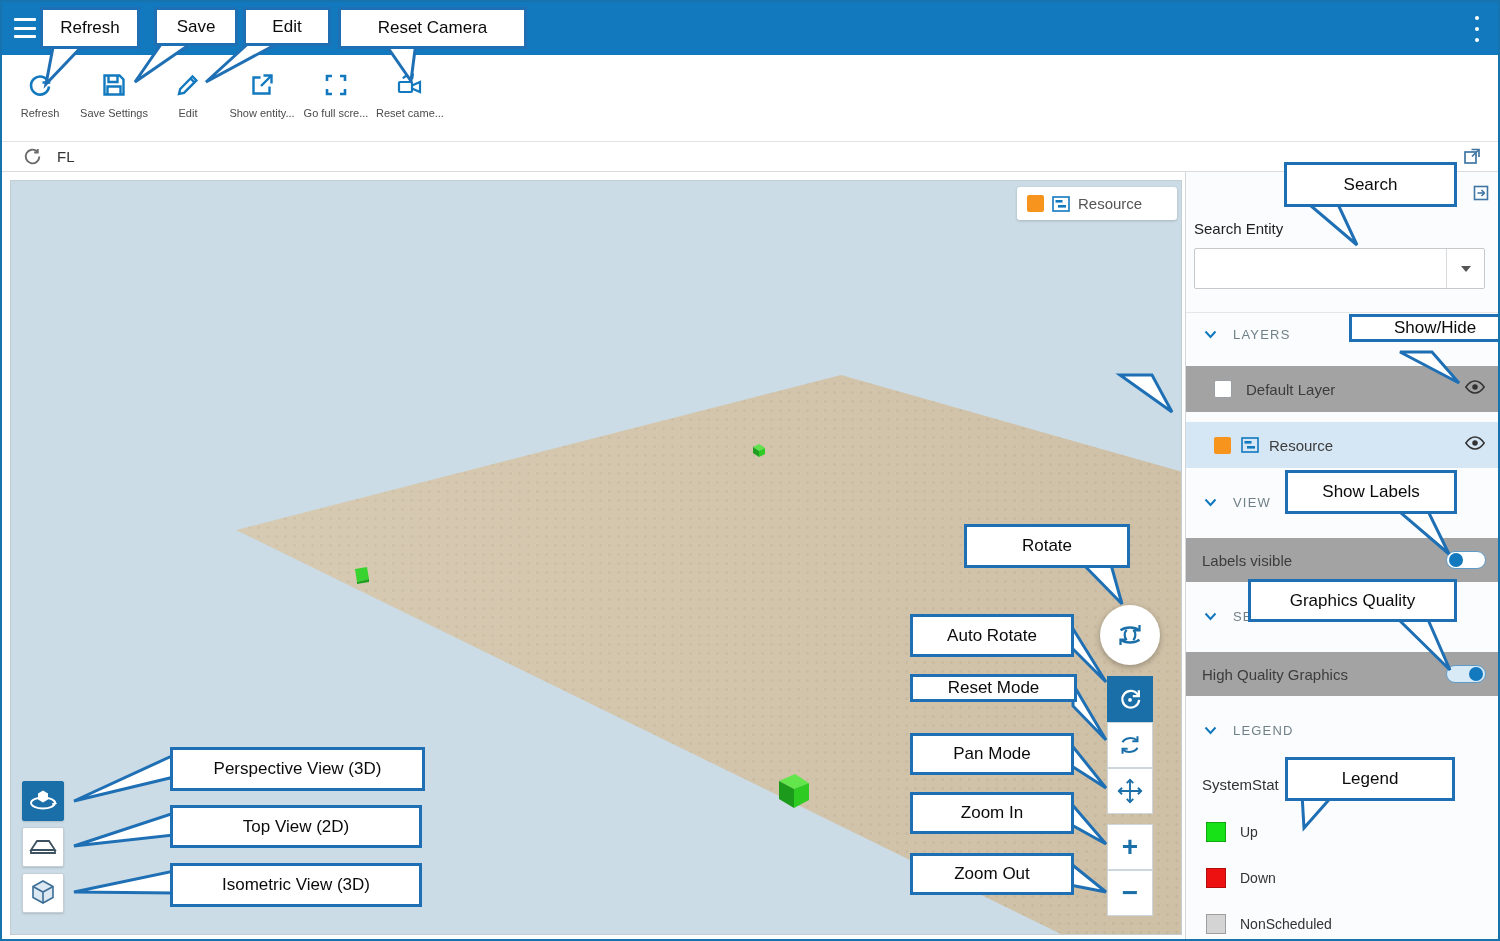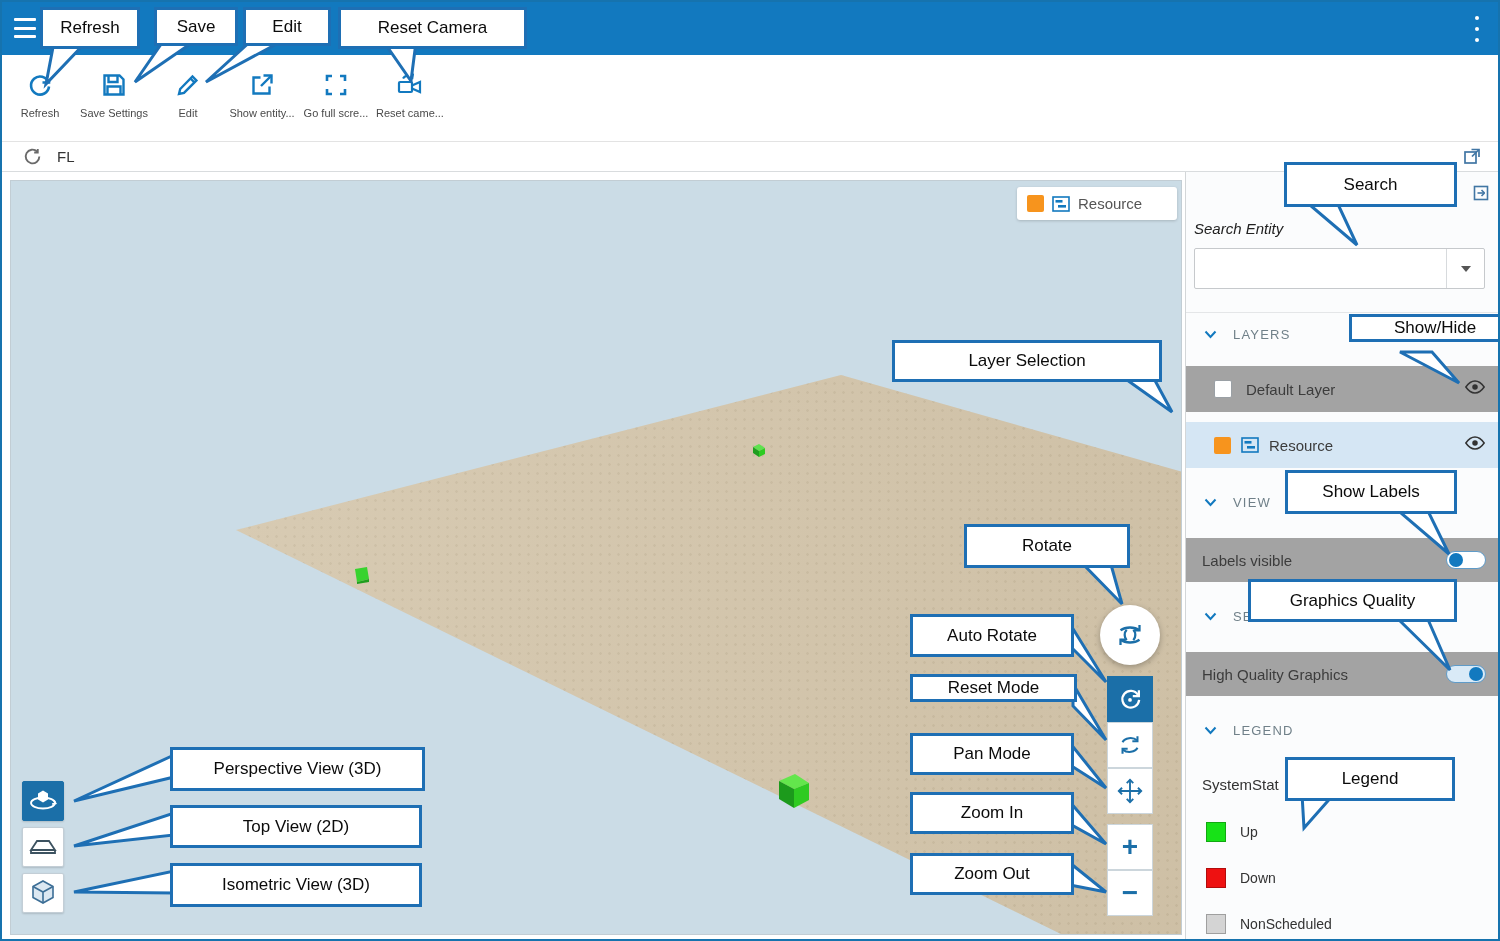--- a/index.html
+++ b/index.html
@@ -51,21 +51,21 @@
   .rotate-circle { position:absolute; left:1098px; top:603px; width:60px; height:60px; border-radius:50%; background:#fff;
     box-shadow:0 2px 6px rgba(0,0,0,.28); display:flex; align-items:center; justify-content:center; cursor:pointer; z-index:10; }
   .cbtn { position:absolute; left:1105px; width:46px; height:46px; background:#fff; border:1px solid #ccd6dc;
     display:flex; align-items:center; justify-content:center; cursor:pointer; z-index:10; }
   .cbtn.active { background:#1b6fa8; border-color:#1b6fa8; }
   .zoom-glyph { font-size:28px; color:#1b6fa8; line-height:1; font-weight:bold; }
 
   
   .panel { position:absolute; left:1183px; top:170px; width:315px; height:769px; background:#fbfcfd; border-left:1px solid #d3d6d8; }
   .panel-collapse { position:absolute; right:10px; top:12px; cursor:pointer; }
-  .search-label { position:absolute; left:8px; top:48px; font-size:15px; color:#222;font-style:italic; }
+  .search-label { position:absolute; left:8px; top:48px; font-size:15px; color:#222; }
   .combo { position:absolute; left:8px; top:76px; width:291px; height:41px; background:#fff; border:1px solid #c6c9cc; border-radius:2px; display:flex; }
   .combo input { flex:1; border:none; outline:none; padding:0 8px; font-size:15px; font-family:"Liberation Sans",sans-serif; background:transparent; }
   .combo .dd { width:38px; border-left:1px solid #d7dadd; display:flex; align-items:center; justify-content:center; cursor:pointer; }
   .combo .dd i { width:0; height:0; border-left:5px solid transparent; border-right:5px solid transparent; border-top:6px solid #555; }
 
   .sect-head { position:absolute; left:0; width:100%; height:40px; display:flex; align-items:center; gap:16px; padding-left:18px; cursor:pointer; }
   .sect-head .stitle { font-size:13px; color:#708089; letter-spacing:1.2px; }
   .sect-head.first { border-top:1px solid #e4e6e8; height:44px; }
 
   .prow { position:absolute; left:0; width:100%; height:46px; background:#a3a3a3; display:flex; align-items:center; }
@@ -386,21 +386,20 @@
       <polygon points="1300,792 1332,792 1302,826"></polygon>
     </g>
   </svg>
 
   <div class="callout" style="left:38px;top:5px;width:100px;height:42px">Refresh</div>
   <div class="callout" style="left:152px;top:5px;width:84px;height:39px">Save</div>
   <div class="callout" style="left:241px;top:5px;width:88px;height:39px">Edit</div>
   <div class="callout" style="left:336px;top:5px;width:189px;height:42px">Reset Camera</div>
   <div class="callout" style="left:1282px;top:160px;width:173px;height:45px">Search</div>
   <div class="callout" style="left:1347px;top:312px;width:172px;height:28px">Show/Hide</div>
-  <div class="callout" style="left:890px;top:338px;width:270px;height:42px">Layer Selection</div>
   <div class="callout" style="left:1283px;top:468px;width:172px;height:44px">Show Labels</div>
   <div class="callout" style="left:962px;top:522px;width:166px;height:44px">Rotate</div>
   <div class="callout" style="left:1246px;top:577px;width:209px;height:43px">Graphics Quality</div>
   <div class="callout" style="left:908px;top:612px;width:164px;height:43px">Auto Rotate</div>
   <div class="callout" style="left:908px;top:672px;width:167px;height:28px">Reset Mode</div>
   <div class="callout" style="left:908px;top:731px;width:164px;height:42px">Pan Mode</div>
   <div class="callout" style="left:908px;top:790px;width:164px;height:42px">Zoom In</div>
   <div class="callout" style="left:908px;top:851px;width:164px;height:42px">Zoom Out</div>
   <div class="callout" style="left:168px;top:745px;width:255px;height:44px">Perspective View (3D)</div>
   <div class="callout" style="left:168px;top:803px;width:252px;height:43px">Top View (2D)</div>

